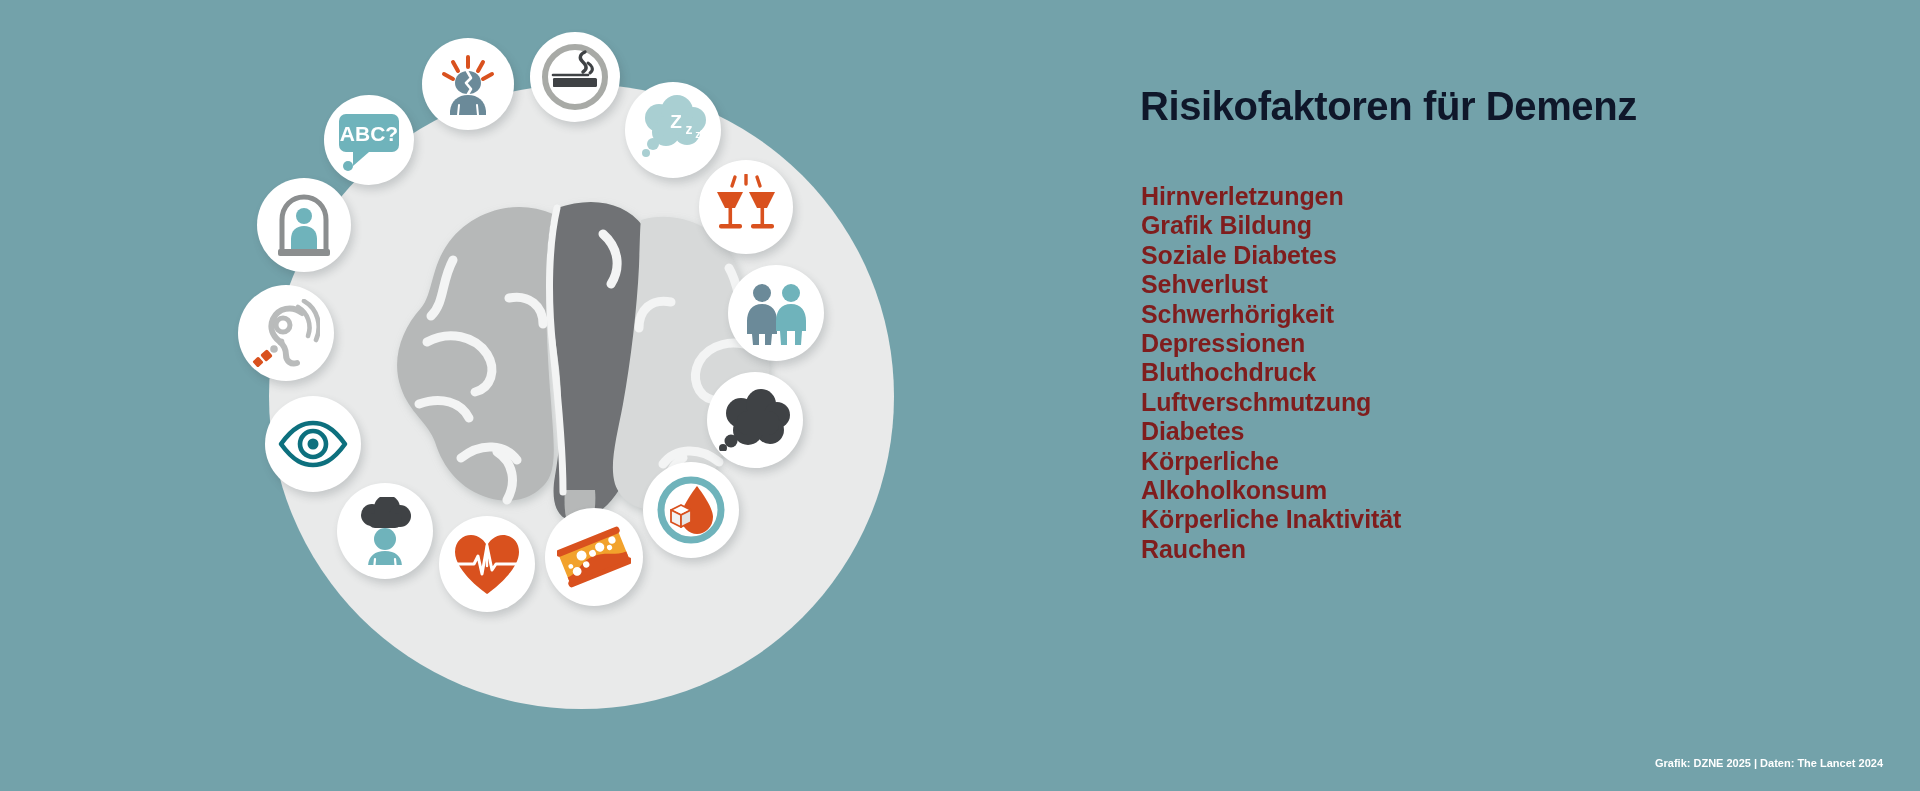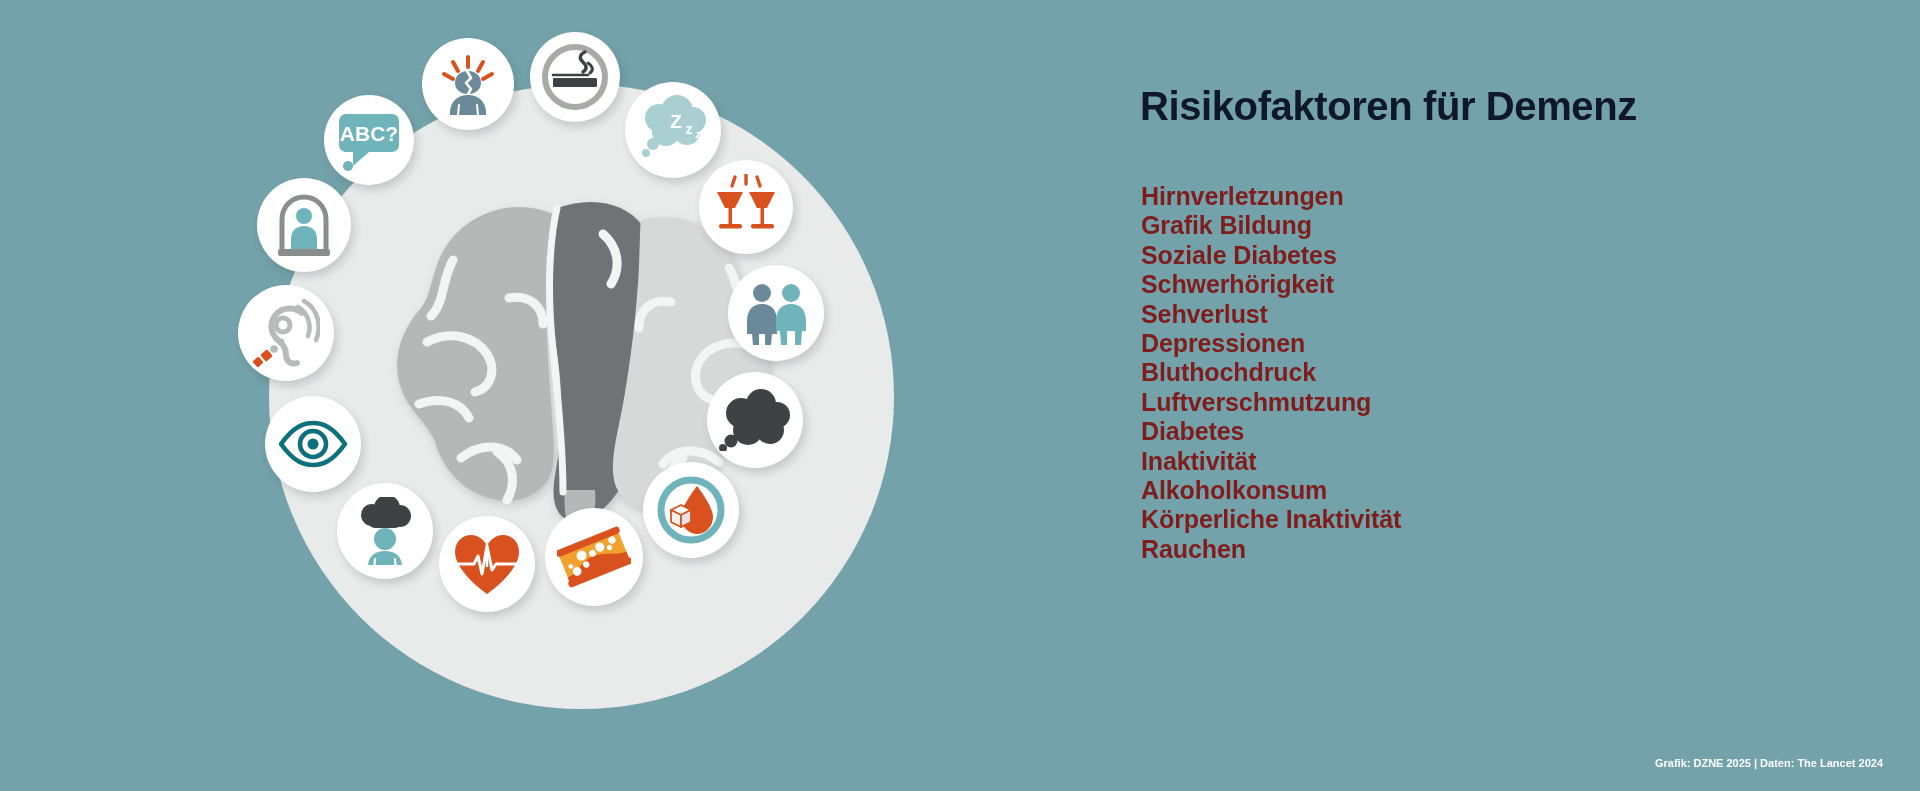--- a/index.html
+++ b/index.html
@@ -353,27 +353,27 @@
 </div>
 
 <div id="text-panel">
 
   <h1 id="panel-title">Risikofaktoren für Demenz</h1>
 
   <ul id="risk-list">
     <li>Hirnverletzungen</li>
     <li>Grafik Bildung</li>
     <li>Soziale Diabetes</li>
+    <li>Sehverlust</li>
     <li>Schwerhörigkeit</li>
-    <li>Sehverlust</li>
     <li>Depressionen</li>
     <li>Bluthochdruck</li>
     <li>Luftverschmutzung</li>
     <li>Diabetes</li>
-    <li>Inaktivität</li>
+    <li>Körperliche</li>
     <li>Alkoholkonsum</li>
     <li>Körperliche Inaktivität</li>
     <li>Rauchen</li>
   </ul>
 
   <div id="credit">Grafik: DZNE 2025 | Daten: The Lancet 2024</div>
 
 </div>
 
 </body></html>

